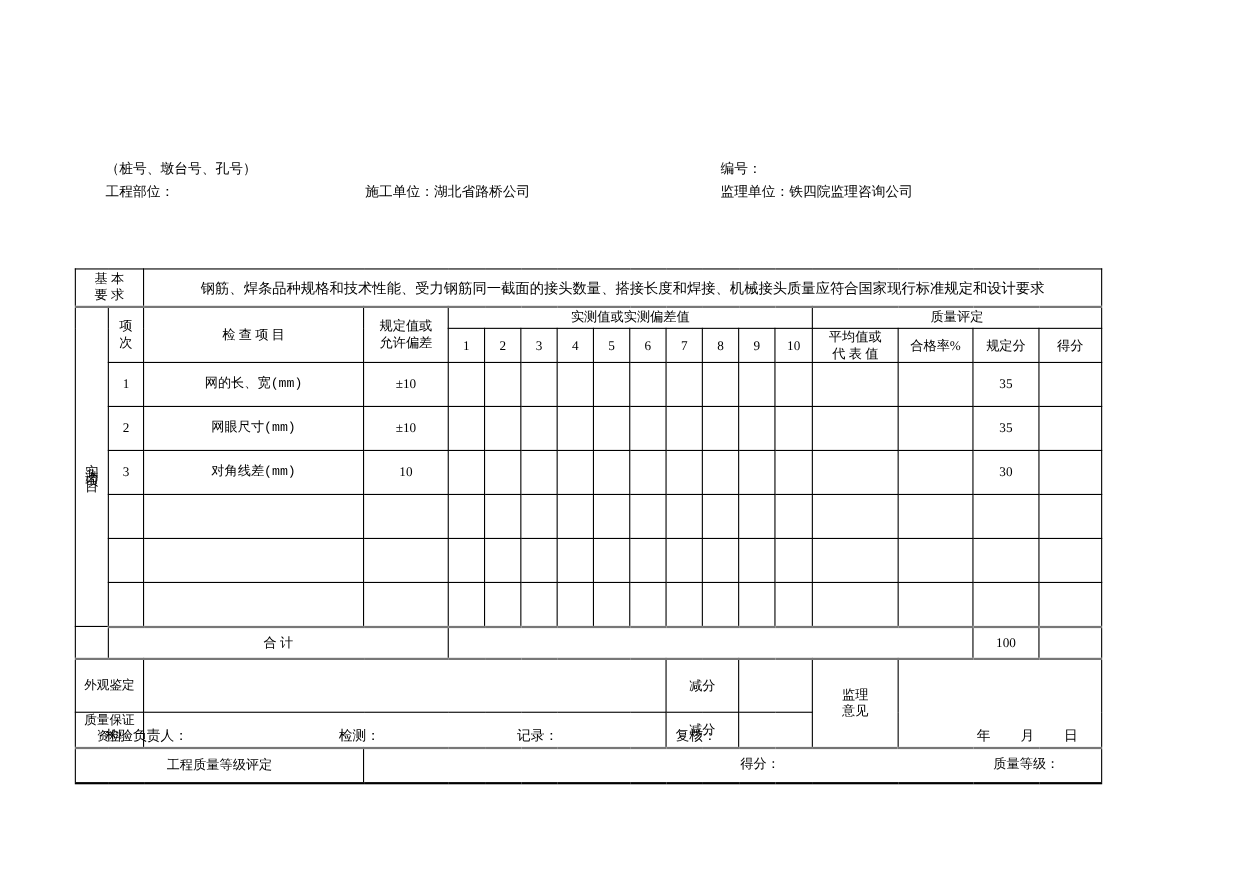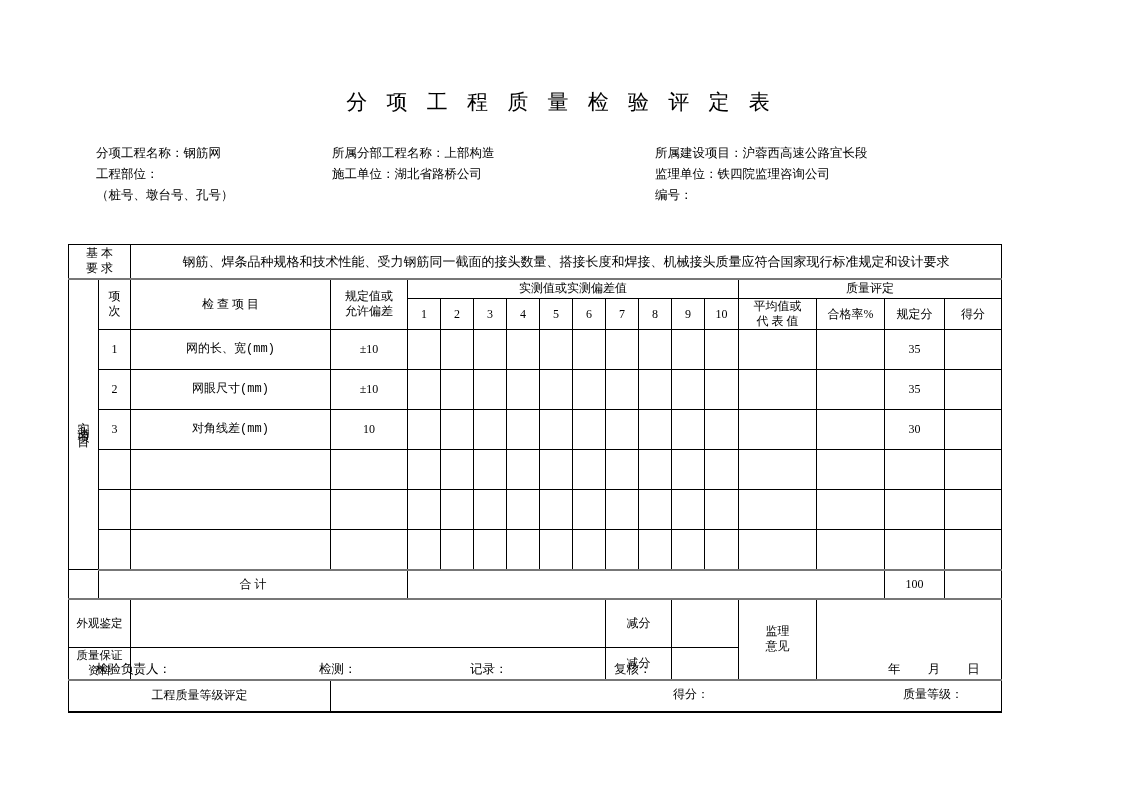--- a/index.html
+++ b/index.html
@@ -97,47 +97,41 @@
     position: absolute;
     left: 96px;
     top: 661px;
     width: 950px;
     font-size: 12.5px;
     height: 20px;
     white-space: nowrap;
   }
   .signline span { position: absolute; top: 0; }
   .s1 { left: 0px; }
-  .s2 { left: 223px; }
+  .s2 { left: 212px; }
   .s3 { left: 374px; }
   .s4 { left: 518px; }
   .s5 { left: 792px; letter-spacing: 12px; text-align: center; }
 </style>
 </head>
 <body>
 
 <div class="page">
 
-  <div class="title">分 项 工 程 质 量 检 验 评 定 表</div>
 
   <div class="meta">
     <div class="meta-row">
-      <span class="meta-c1">分项工程名称：钢筋网</span>
-      <span class="meta-c2">所属分部工程名称：上部构造</span>
-      <span class="meta-c3">所属建设项目：沪蓉西高速公路宜长段</span>
+      <span class="meta-c1">（桩号、墩台号、孔号）</span>
+      <span class="meta-c2"></span>
+      <span class="meta-c3">编号：</span>
     </div>
     <div class="meta-row">
       <span class="meta-c1">工程部位：</span>
       <span class="meta-c2">施工单位：湖北省路桥公司</span>
       <span class="meta-c3">监理单位：铁四院监理咨询公司</span>
-    </div>
-    <div class="meta-row">
-      <span class="meta-c1">（桩号、墩台号、孔号）</span>
-      <span class="meta-c2"></span>
-      <span class="meta-c3">编号：</span>
     </div>
   </div>
 
   <table class="main">
     <colgroup>
       <col style="width:30px">
       <col style="width:32px">
       <col style="width:200px">
       <col style="width:77px">
       <col style="width:33px">

